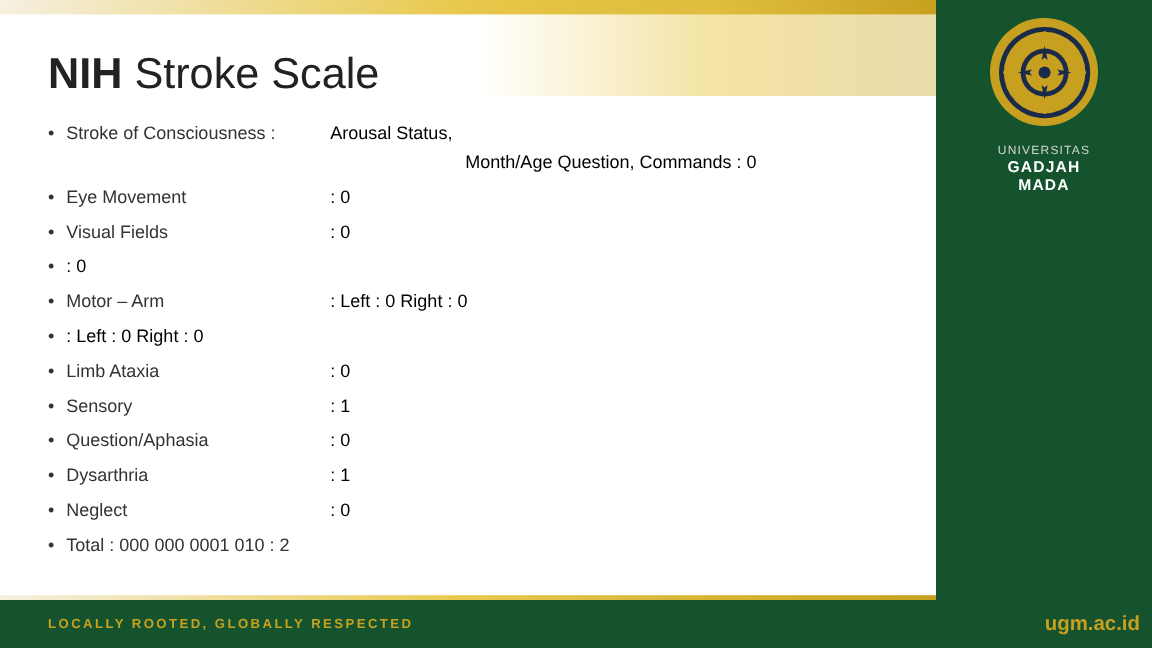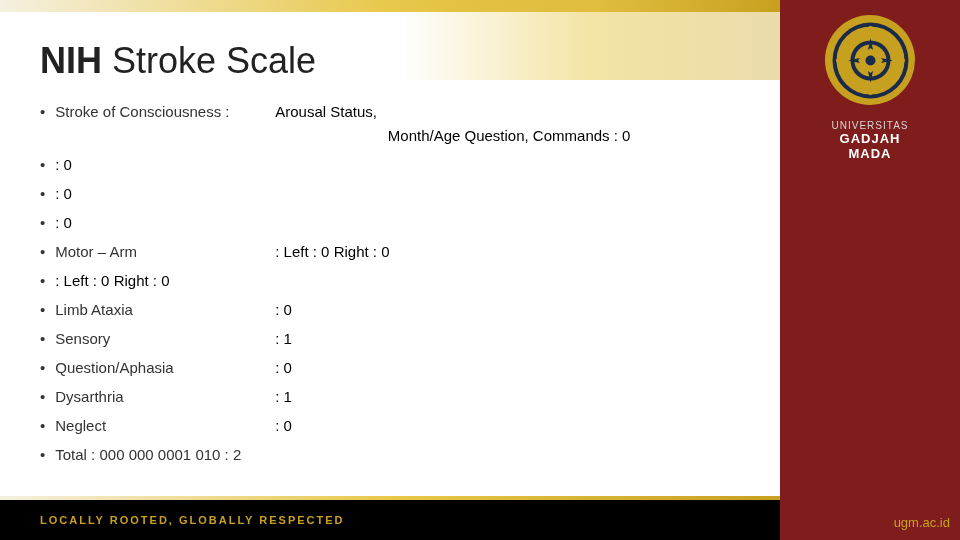--- a/index.html
+++ b/index.html
@@ -23,21 +23,21 @@
       background: linear-gradient(to right, #f5f0e0, #e8c84a, #c8a020);
     }
 
     
     .right-panel {
       position: absolute;
       top: 0;
       right: 0;
       width: 180px;
       height: 540px;
-      background: #7f1d1d;
+      background: #14532d;
       display: flex;
       flex-direction: column;
       align-items: center;
       justify-content: flex-start;
       padding-top: 15px;
     }
 
     
     .logo-circle {
       width: 90px;
@@ -143,21 +143,21 @@
       color: #000000;
     }
 
     
     .bottom-bar {
       position: absolute;
       bottom: 0;
       left: 0;
       width: 780px;
       height: 40px;
-      background: #000000;
+      background: #14532d;
       display: flex;
       align-items: center;
       padding-left: 40px;
     }
 
     .bottom-bar-text {
       color: #c8a020;
       font-size: 11px;
       letter-spacing: 2px;
       text-transform: uppercase;
@@ -173,22 +173,22 @@
       height: 4px;
       background: linear-gradient(to right, #f5f0e0, #e8c84a, #c8a020);
     }
 
     
     .ugm-url {
       position: absolute;
       bottom: 10px;
       right: 10px;
       color: #c8a020;
-      font-size: 13px;
-      font-weight: normal;
+      font-size: 17px;
+      font-weight: bold;
     }
 
     
     .top-gradient-overlay {
       position: absolute;
       top: 0;
       left: 400px;
       width: 380px;
       height: 80px;
       background: linear-gradient(to right, transparent, #e8c84a80, #c8a02060);
@@ -207,23 +207,25 @@
     <span class="title-bold">NIH</span><span> Stroke Scale</span>
   </h1>
 
   <ul class="stroke-list">
 
     <li>
       <span class="item-label">Stroke of Consciousness :</span>
       <span class="item-value">Arousal Status,<br>&nbsp;&nbsp;&nbsp;&nbsp;&nbsp;&nbsp;&nbsp;&nbsp;&nbsp;&nbsp;&nbsp;&nbsp;&nbsp;&nbsp;&nbsp;&nbsp;&nbsp;&nbsp;&nbsp;&nbsp;&nbsp;&nbsp;&nbsp;&nbsp;&nbsp;&nbsp;&nbsp;Month/Age Question, Commands : 0</span>
     </li>
     <li>
-      <span class="item-value">: 0</span>
-    </li>
-    <li>
+      <span class="item-label">Eye Movement</span>
+      <span class="item-value">: 0</span>
+    </li>
+    <li>
+      <span class="item-label">Visual Fields</span>
       <span class="item-value">: 0</span>
     </li>
     <li>
       <span class="item-value">: 0</span>
     </li>
     <li>
       <span class="item-label">Motor – Arm</span>
       <span class="item-value">: Left : 0 Right : 0</span>
     </li>
     <li>

